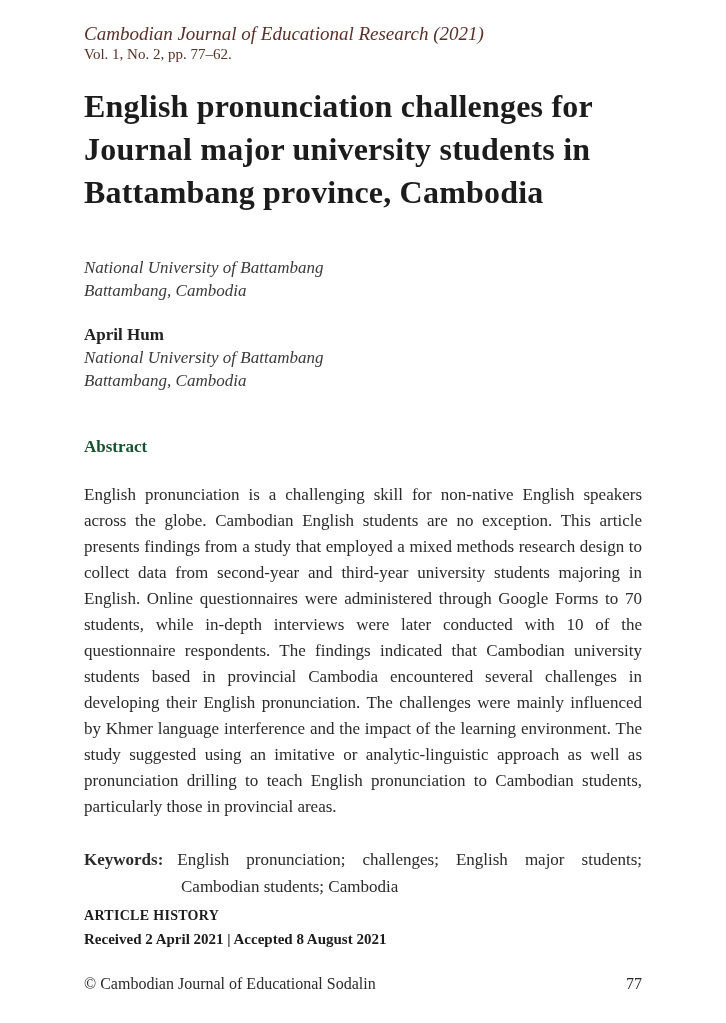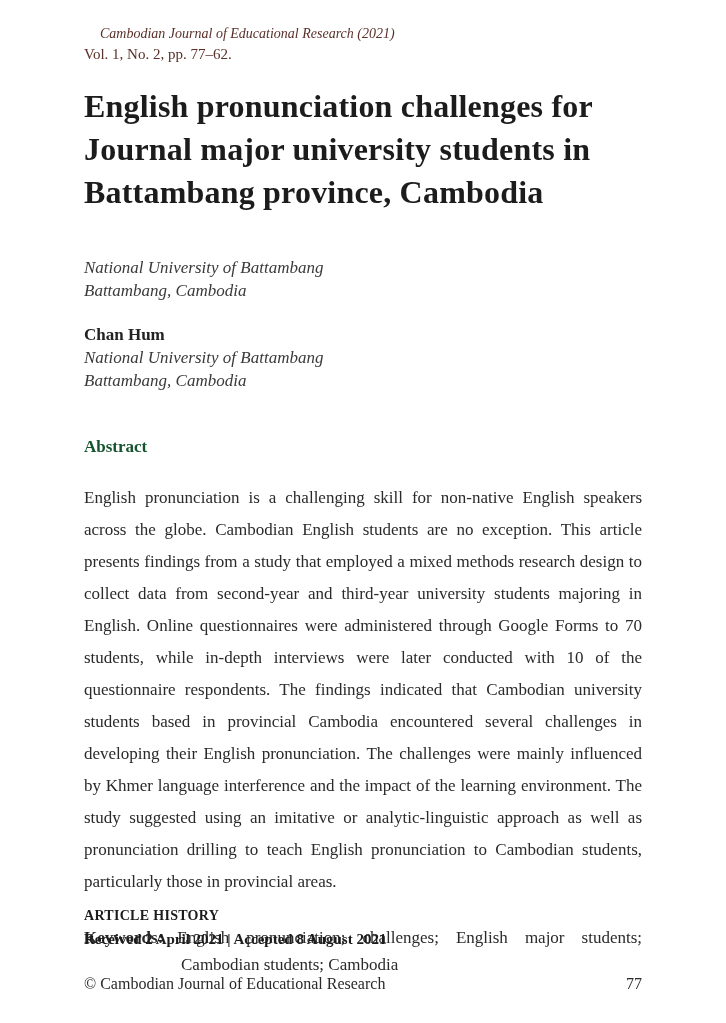--- a/index.html
+++ b/index.html
@@ -13,24 +13,23 @@
     height: 1023px;
     box-sizing: border-box;
     background: #ffffff;
     font-family: "Liberation Serif", "DejaVu Serif", serif;
     color: #262626;
     padding: 24px 84px 0 84px;
     overflow: hidden;
   }
   .journal-line {
     font-style: italic;
-    font-size: 14px;
+    font-size: 19px;
     line-height: 20px;
     color: #5a3028;
-    margin-left: 16px;
   }
   .volume-line {
     font-size: 15px;
     line-height: 20px;
     color: #5a3028;
   }
   .paper-title {
     font-size: 32px;
     font-weight: bold;
     line-height: 43px;
@@ -59,21 +58,21 @@
   .abstract-heading {
     margin-top: 44px;
     font-weight: bold;
     font-size: 17px;
     line-height: 22px;
     color: #14532d;
   }
   .abstract-text {
     margin-top: 24px;
     font-size: 17px;
-    line-height: 32px;
+    line-height: 26px;
     text-align: justify;
     color: #2a2a2a;
   }
   .keywords {
     margin-top: 26px;
     font-size: 17px;
     line-height: 27px;
     text-align: justify;
     padding-left: 97px;
     text-indent: -97px;
@@ -128,36 +127,36 @@
     <div>Journal major university students in</div>
     <div>Battambang province, Cambodia</div>
   </h1>
 
   <div class="authors">
     <div class="author-block">
       <div class="author-affiliation">National University of Battambang</div>
       <div class="author-location">Battambang, Cambodia</div>
     </div>
     <div class="author-block">
-      <div class="author-name">Chan Hum</div>
+      <div class="author-name">April Hum</div>
       <div class="author-affiliation">National University of Battambang</div>
       <div class="author-location">Battambang, Cambodia</div>
     </div>
   </div>
 
   <div class="abstract-heading">Abstract</div>
 
   <p class="abstract-text" style="margin-bottom:0;">English pronunciation is a challenging skill for non-native English speakers across the globe. Cambodian English students are no exception. This article presents findings from a study that employed a mixed methods research design to collect data from second-year and third-year university students majoring in English. Online questionnaires were administered through Google Forms to 70 students, while in-depth interviews were later conducted with 10 of the questionnaire respondents. The findings indicated that Cambodian university students based in provincial Cambodia encountered several challenges in developing their English pronunciation. The challenges were mainly influenced by Khmer language interference and the impact of the learning environment. The study suggested using an imitative or analytic-linguistic approach as well as pronunciation drilling to teach English pronunciation to Cambodian students, particularly those in provincial areas.</p>
 
   <p class="keywords" style="margin-bottom:2px;">
     <span class="kw-label">Keywords:</span><span>English pronunciation; challenges; English major students; Cambodian students; Cambodia</span>
   </p>
 
   <div class="footer">
     <div class="history-heading">ARTICLE HISTORY</div>
     <div class="history-text">Received 2 April 2021  |  Accepted 8 August 2021</div>
     <div class="copyright-row">
-      <span>© Cambodian Journal of Educational Research</span>
+      <span>© Cambodian Journal of Educational Sodalin</span>
       <span>77</span>
     </div>
   </div>
 
 </div>
 
 </body></html>

